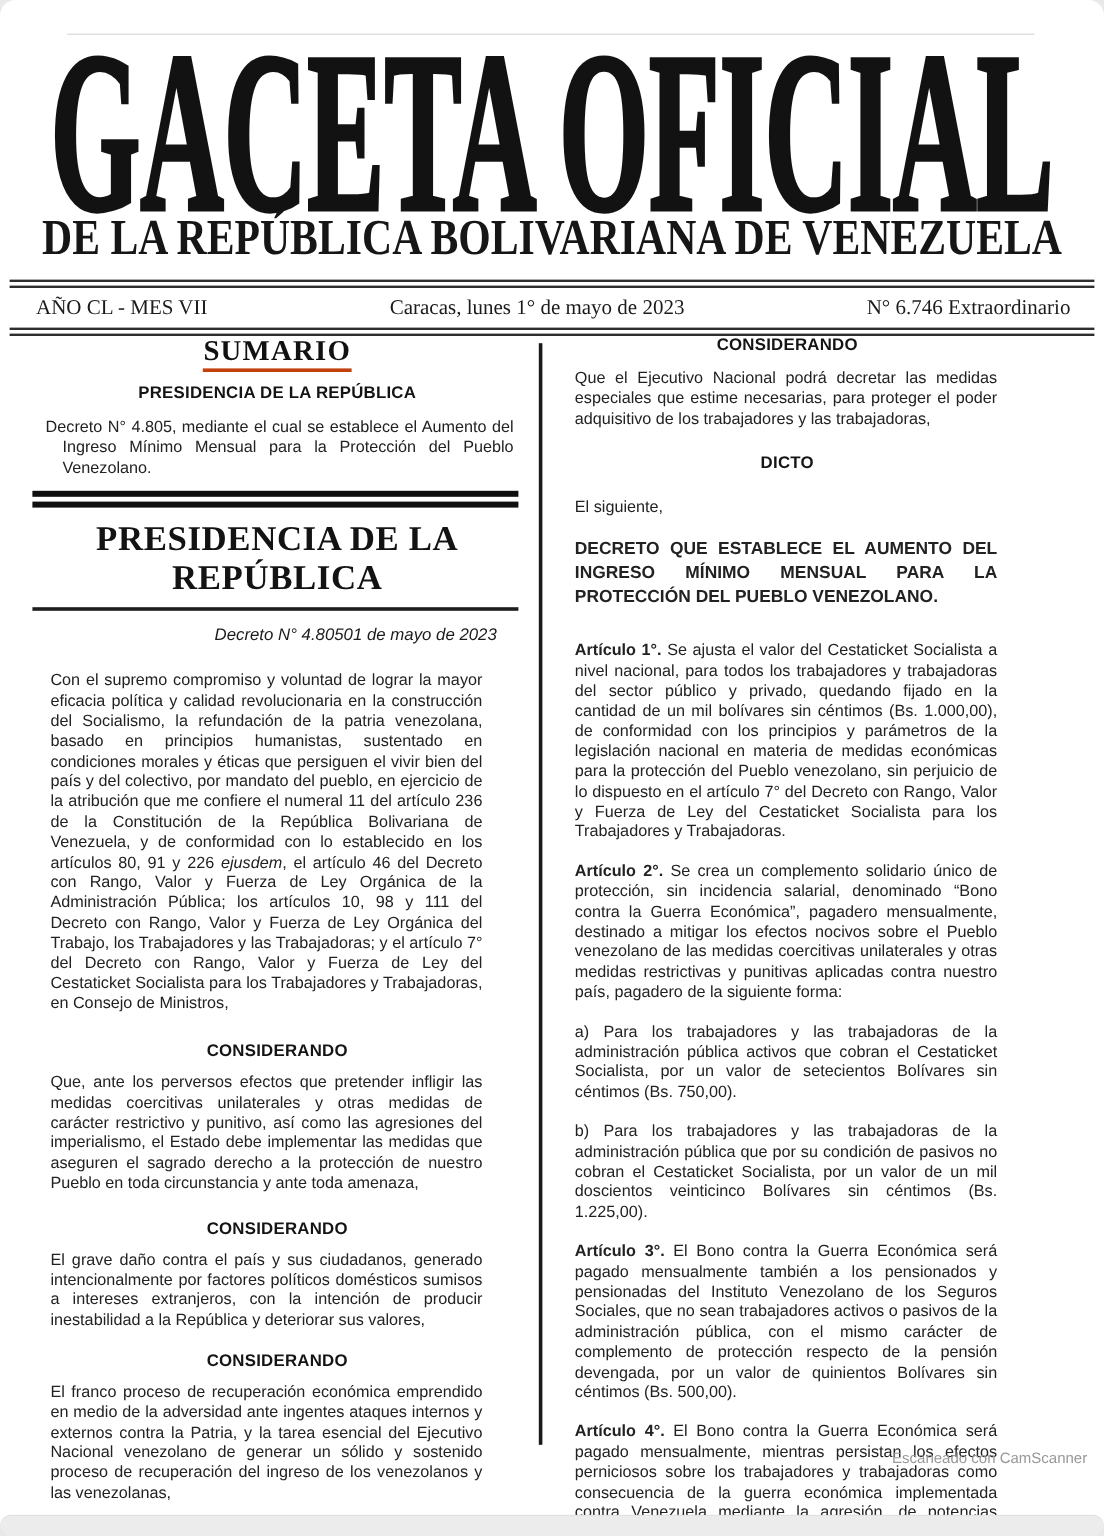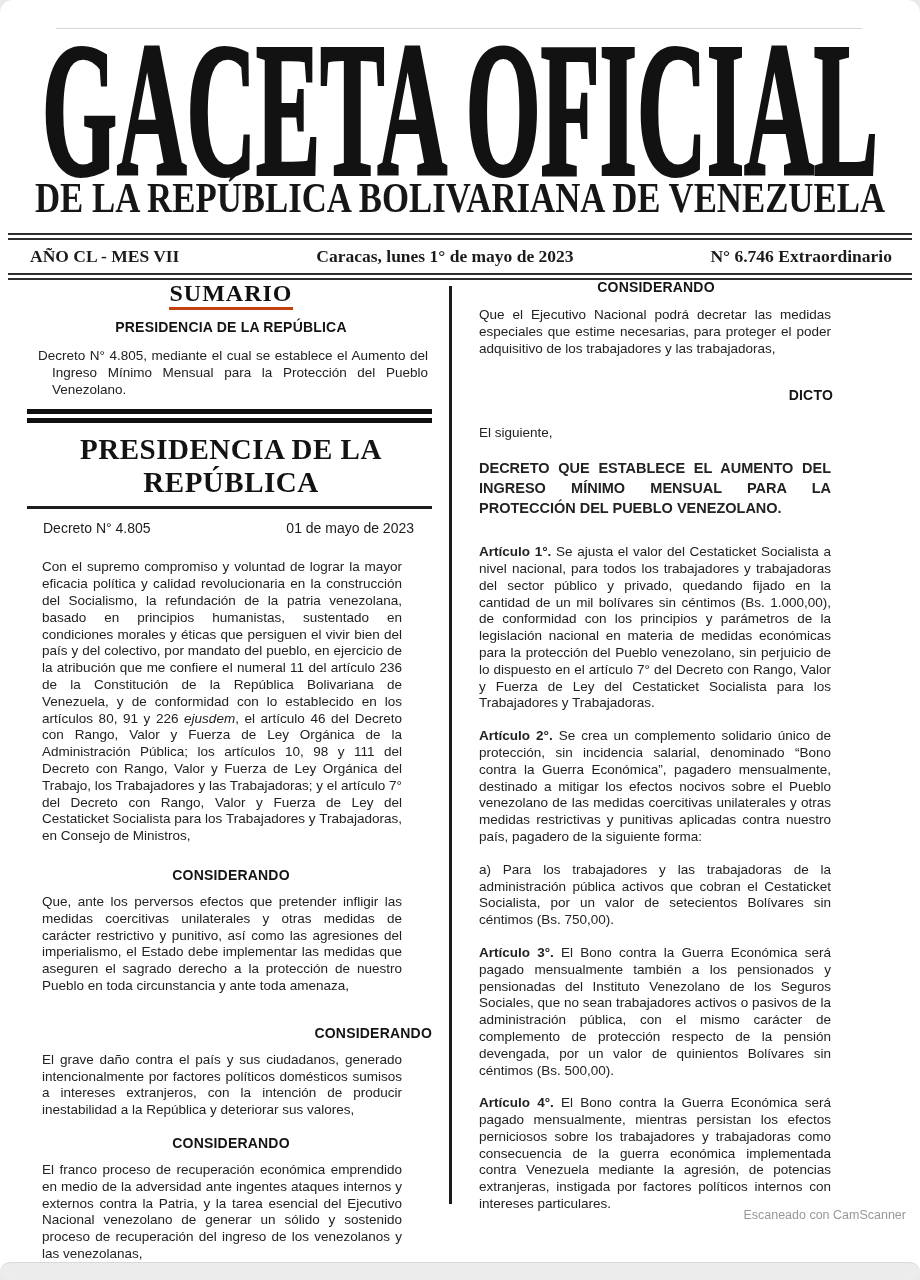--- a/index.html
+++ b/index.html
@@ -12,21 +12,21 @@
   #masthead-svg{position:absolute; left:20px; top:34px; width:880px; height:150px; overflow:visible;}
   #masthead-svg text{font-family:"Liberation Serif", serif; font-weight:bold; fill:#121212; stroke:#121212; stroke-width:4px;}
   #subtitle-svg{position:absolute; left:20px; top:179px; width:880px; height:40px; overflow:visible;}
   #subtitle-svg text{font-family:"Liberation Serif", serif; font-weight:bold; fill:#161616;}
   
   .double-rule{height:3px; border-top:2px solid #2e2e2e; border-bottom:2px solid #2e2e2e;}
   #header-band{position:absolute; left:8px; top:233px; width:904px;}
   #header-band .band-row{
     display:flex; justify-content:space-between; align-items:center;
     padding:6px 20px 6px 22px; font-family:"Liberation Serif", serif;
-    font-weight:bold; font-size:17.5px; color:#1b1b1b;
+    font-weight:normal; font-size:17.5px; color:#1b1b1b;
   }
   
   #column-divider{position:absolute; left:449px; top:286px; width:3px; height:918px; background:#1a1a1a;}
   #left-column{position:absolute; left:30px; top:276px; width:402px;}
   #right-column{position:absolute; left:479px; top:279px; width:354px;}
   .para{
     width:360px; margin-left:12px; text-align:justify;
     font-size:13.5px; line-height:16.8px; color:#222;
   }
   #right-column .para{width:352px; margin-left:0;}
@@ -38,34 +38,34 @@
     letter-spacing:1px; border-bottom:3px solid #c2410c; padding-bottom:1px; color:#111;
   }
   #sumario-subhead{margin-top:12px;}
   #sumario-entry{margin-top:13px; padding-left:14px; text-indent:-14px; width:376px; margin-left:8px;}
   .thick-double{border-top:5px solid #0f0f0f; border-bottom:5px solid #0f0f0f; height:4px; margin:11px 0 0 -3px; width:405px;}
   #left-section-heading{
     font-family:"Liberation Serif", serif; font-weight:bold; font-size:29px;
     text-align:center; margin-top:10px; letter-spacing:.5px; color:#131313;
   }
   .single-rule{border-top:3px solid #1d1d1d; margin:7px 0 0 -3px; width:405px;}
-  #decree-row{display:flex; justify-content:space-between; margin:11px 18px 0 13px; font-size:14px;}
+  #decree-row{display:flex; justify-content:flex-end; margin:11px 18px 0 13px; font-size:14px;font-style:italic;}
   #president-block{margin-top:27px; text-align:center; font-weight:bold; font-size:14.5px; line-height:18px;}
   #preamble{margin-top:23px;}
   .considerando-head{margin:15px 0 11px 0;}
   
   .art-label{font-weight:bold;}
   #decree-title{font-weight:bold; font-size:14.5px; line-height:20px;}
   
   #scanner-note{position:absolute; right:14px; top:1208px; font-size:12.5px; color:#989898;}
   #footer-band{
     position:absolute; left:0; bottom:0; width:920px; height:17px;
     background:#ececec; border-top:1px solid #d9d9d9; border-radius:10px 10px 0 0;
   }
-  .mt20{margin-top:30px;text-align:right;} .mt16{margin-top:16px;} .mt22{margin-top:22px;} .mt12{margin-top:12px;} .mt26{margin-top:26px;}
+  .mt20{margin-top:20px;} .mt16{margin-top:16px;} .mt22{margin-top:22px;} .mt12{margin-top:12px;} .mt26{margin-top:26px;}
 </style>
 </head>
 <body>
 
 <div id="page">
 
   <div class="scan-artifact-line"></div>
 
   <svg id="masthead-svg" viewBox="0 0 880 150">
     <text x="440" y="140" text-anchor="middle" font-size="190" textLength="836" lengthAdjust="spacingAndGlyphs">GACETA OFICIAL</text>
@@ -124,20 +124,21 @@
     <div class="para mt22">El siguiente,</div>
 
     <div id="decree-title" class="para mt16">DECRETO QUE ESTABLECE EL AUMENTO DEL INGRESO MÍNIMO MENSUAL PARA LA PROTECCIÓN DEL PUEBLO VENEZOLANO.</div>
 
     <div class="para mt26"><span class="art-label">Artículo 1°.</span><span> Se ajusta el valor del Cestaticket Socialista a nivel nacional, para todos los trabajadores y trabajadoras del sector público y privado, quedando fijado en la cantidad de un mil bolívares sin céntimos (Bs. 1.000,00), de conformidad con los principios y parámetros de la legislación nacional en materia de medidas económicas para la protección del Pueblo venezolano, sin perjuicio de lo dispuesto en el artículo 7° del Decreto con Rango, Valor y Fuerza de Ley del Cestaticket Socialista para los Trabajadores y Trabajadoras.</span></div>
 
     <div class="para mt16"><span class="art-label">Artículo 2°.</span><span> Se crea un complemento solidario único de protección, sin incidencia salarial, denominado “Bono contra la Guerra Económica”, pagadero mensualmente, destinado a mitigar los efectos nocivos sobre el Pueblo venezolano de las medidas coercitivas unilaterales y otras medidas restrictivas y punitivas aplicadas contra nuestro país, pagadero de la siguiente forma:</span></div>
 
     <div class="para mt16"><span>a) Para los trabajadores y las trabajadoras de la administración pública activos que cobran el Cestaticket Socialista, por un valor de setecientos Bolívares sin céntimos (Bs. 750,00).</span></div>
 
+    <div class="para mt16"><span>b) Para los trabajadores y las trabajadoras de la administración pública que por su condición de pasivos no cobran el Cestaticket Socialista, por un valor de un mil doscientos veinticinco Bolívares sin céntimos (Bs. 1.225,00).</span></div>
 
     <div class="para mt16"><span class="art-label">Artículo 3°.</span><span> El Bono contra la Guerra Económica será pagado mensualmente también a los pensionados y pensionadas del Instituto Venezolano de los Seguros Sociales, que no sean trabajadores activos o pasivos de la administración pública, con el mismo carácter de complemento de protección respecto de la pensión devengada, por un valor de quinientos Bolívares sin céntimos (Bs. 500,00).</span></div>
 
     <div class="para mt16"><span class="art-label">Artículo 4°.</span><span> El Bono contra la Guerra Económica será pagado mensualmente, mientras persistan los efectos perniciosos sobre los trabajadores y trabajadoras como consecuencia de la guerra económica implementada contra Venezuela mediante la agresión, de potencias extranjeras, instigada por factores políticos internos con intereses particulares.</span></div>
   </div>
 
   <div id="scanner-note">Escaneado con CamScanner</div>
   <div id="footer-band"></div>
 
 </div>

